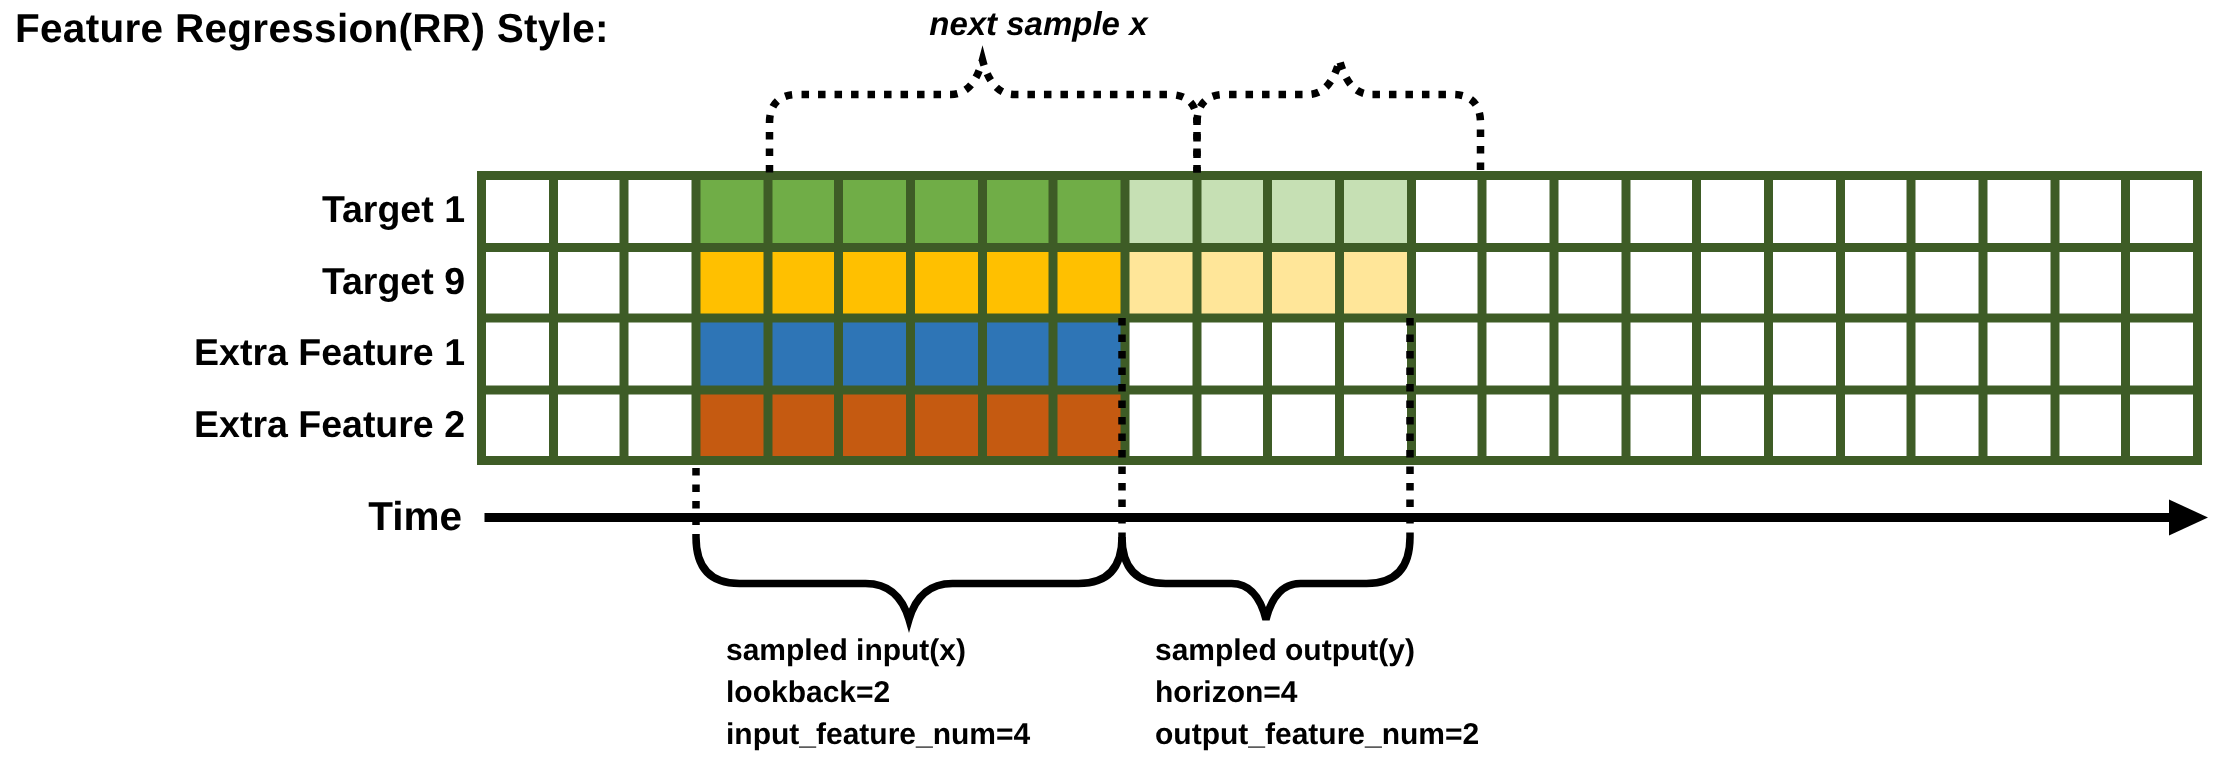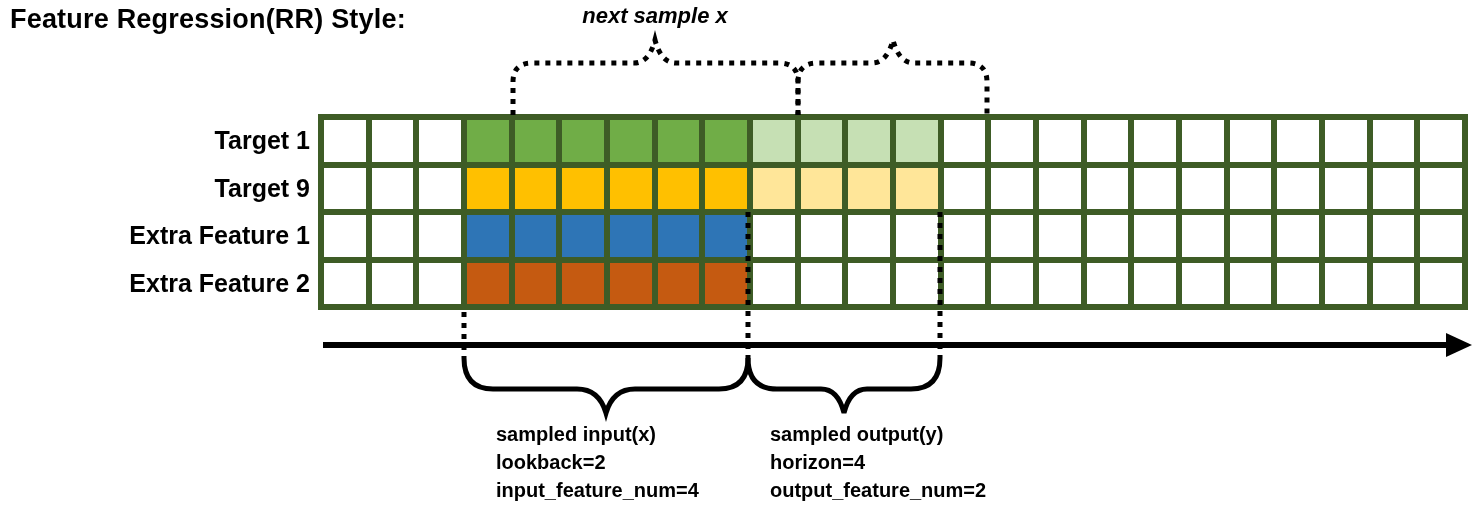--- a/index.html
+++ b/index.html
@@ -7,21 +7,21 @@
     position:relative;width:1476px;height:516px;background:#fff;overflow:hidden;
     font-family:"Liberation Sans",sans-serif;color:#000;
   }
   .title{
     position:absolute;left:10px;top:4px;font-size:27px;font-weight:700;letter-spacing:.2px;
   }
   .brace-label{
     position:absolute;top:3px;width:220px;text-align:center;
     font-size:22px;font-style:italic;font-weight:700;
   }
-  #label-x{left:545px;}
+  #label-x{left:545px;text-align:right;}
   #label-y{left:783px;}
   .row-labels{
     position:absolute;left:0;top:114px;width:310px;height:196px;
     display:flex;flex-direction:column;box-sizing:border-box;padding:6px 0;gap:6px;
   }
   .row-label{
     flex:1;display:flex;align-items:center;justify-content:flex-end;
     font-size:25px;font-weight:700;line-height:1;
   }
   .grid{
@@ -33,21 +33,21 @@
   .cell{width:100%;height:100%;}
   .overlay{position:absolute;left:0;top:0;pointer-events:none;}
   .time-label{
     position:absolute;left:160px;top:329px;width:148px;text-align:right;
     font-size:27px;font-weight:700;
   }
   .note{
     position:absolute;top:420px;font-size:20px;font-weight:700;line-height:28px;
     white-space:pre;
   }
-  #note-input{left:496px;}
+  #note-input{left:484px;}
   #note-output{left:770px;}
 </style>
 </head>
 <body>
 
 <div id="canvas">
 
   <div class="title">Feature Regression(RR) Style:</div>
 
   <div id="label-x" class="brace-label">next sample x</div>
@@ -151,20 +151,21 @@
       <div class="cell" style="background: rgb(255, 255, 255);"></div>
       <div class="cell" style="background: rgb(255, 255, 255);"></div>
       <div class="cell" style="background: rgb(255, 255, 255);"></div>
       <div class="cell" style="background: rgb(255, 255, 255);"></div>
       <div class="cell" style="background: rgb(255, 255, 255);"></div>
       <div class="cell" style="background: rgb(255, 255, 255);"></div>
       <div class="cell" style="background: rgb(255, 255, 255);"></div>
       <div class="cell" style="background: rgb(255, 255, 255);"></div>
     </div>
 
+  <div class="time-label">Time</div>
 
   <div id="note-input" class="note"><span>sampled input(x)</span><br><span>lookback=2</span><br><span>input_feature_num=4</span></div>
 
   <div id="note-output" class="note"><span>sampled output(y)</span><br><span>horizon=4</span><br><span>output_feature_num=2</span></div>
 
   <svg class="overlay" width="1476" height="516" viewBox="0 0 1476 516">
 
     <path d="M 513 115 L 513 82 Q 513 63 532 63 L 634 63 Q 649 63 655 40 Q 661 63 676 63 L 779 63 Q 798 63 798 82 L 798 115" fill="none" stroke="#000" stroke-width="5" stroke-dasharray="5 6"></path>
 
     <path d="M 798 115 L 798 82 Q 798 63 817 63 L 872 63 Q 887 63 893 40 Q 899 63 914 63 L 968 63 Q 987 63 987 82 L 987 115" fill="none" stroke="#000" stroke-width="5" stroke-dasharray="5 6"></path>

